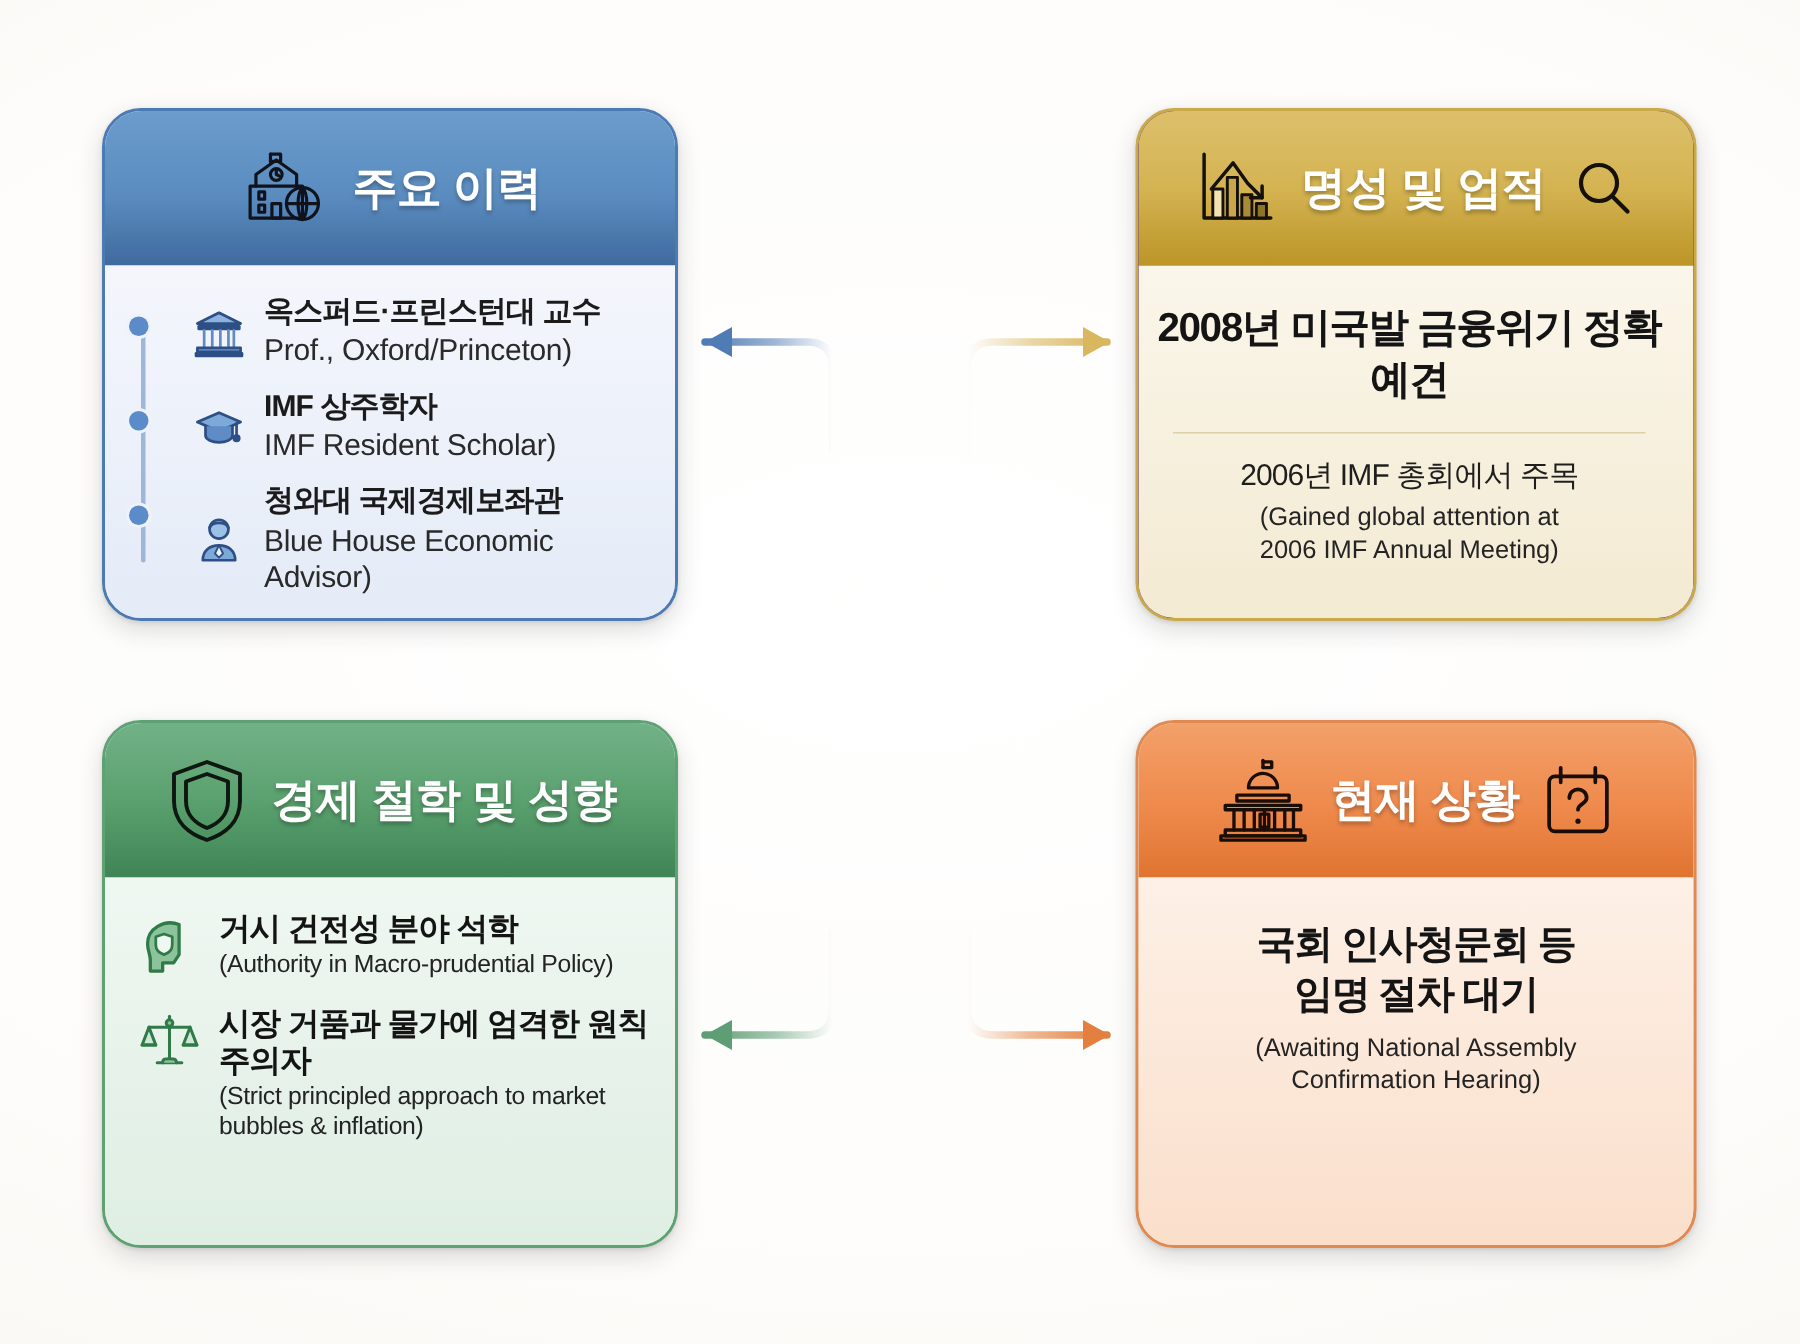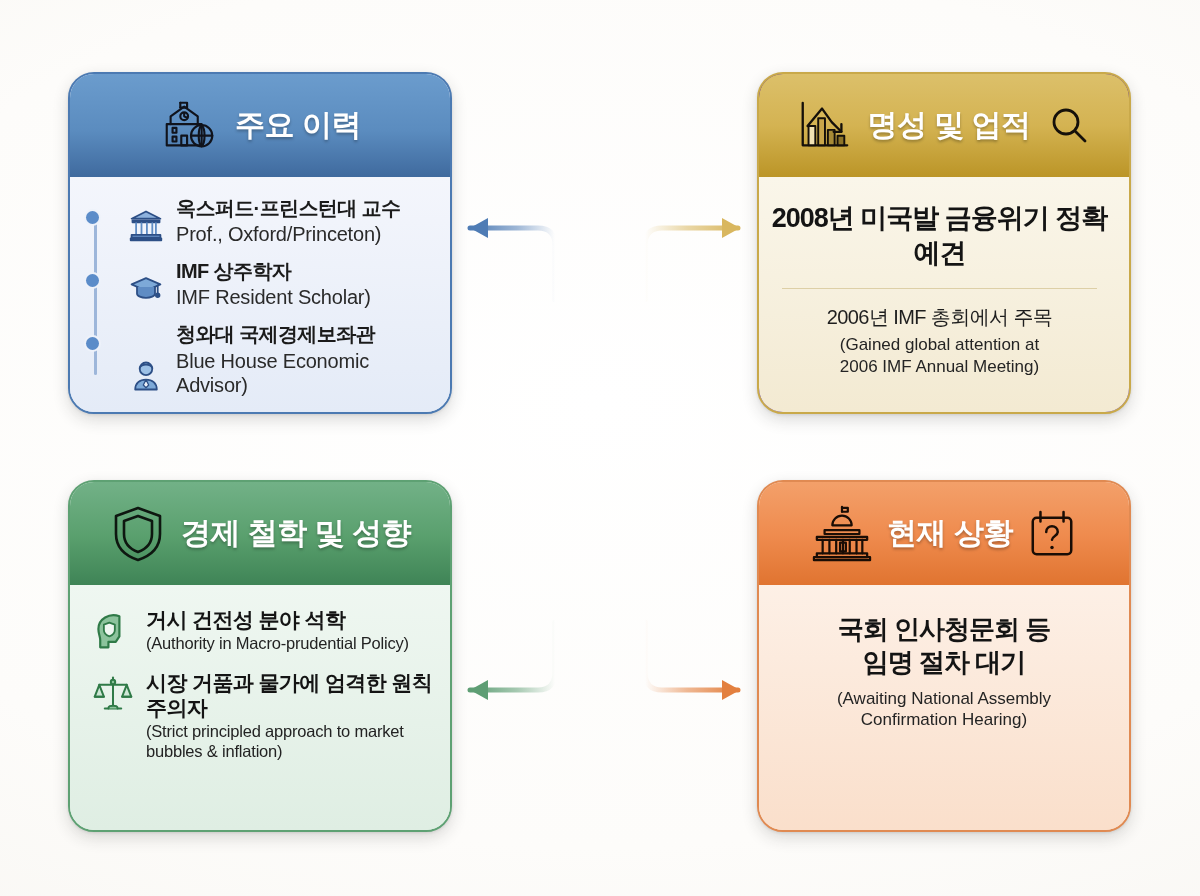--- a/index.html
+++ b/index.html
@@ -51,21 +51,21 @@
   }
   .card.blue  .body{background:linear-gradient(180deg,#f4f6fc 0%,#e4ebf7 100%);padding:20px 14px 14px 16px;}
   .card.gold  .body{background:linear-gradient(180deg,#faf6ea 0%,#f3ead2 100%);padding:24px 20px 14px 11px;}
   .card.green .body{background:linear-gradient(180deg,#eff7f1 0%,#dfeee3 100%);padding:22px 14px 14px 16px;}
   .card.orange .body{background:linear-gradient(180deg,#fdf0e6 0%,#fadfcb 100%);padding:28px 18px 14px 18px;}
 
   
   .tl{position:relative;padding-left:40px;}
   .tl .rail{position:absolute;left:8px;top:16px;bottom:22px;width:3px;
             background:#9db6da;border-radius:2px;}
-  .tl-item{display:flex;align-items:flex-end;gap:10px;position:relative;margin-bottom:14px;}
+  .tl-item{display:flex;align-items:center;gap:10px;position:relative;margin-bottom:14px;}
   .tl-item:last-child{margin-bottom:0;}
   .tl-item .dot{position:absolute;left:-40px;top:14px;width:13px;height:13px;border-radius:50%;
                 background:#5b8cc9;box-shadow:0 0 0 2px #eef2fa;}
   .ic{flex:none;width:40px;height:42px;display:flex;align-items:center;justify-content:center;}
   .txt .kr{font-size:20px;font-weight:bold;color:#1b1b1b;line-height:1.16;letter-spacing:-0.6px;}
   .txt .en{font-size:20px;color:#2a2a2a;line-height:1.2;margin-top:2px;letter-spacing:-0.2px;}
 
   
   .glist{display:flex;flex-direction:column;gap:16px;padding-left:4px;}
   .glist .row{display:flex;align-items:flex-start;gap:10px;}

